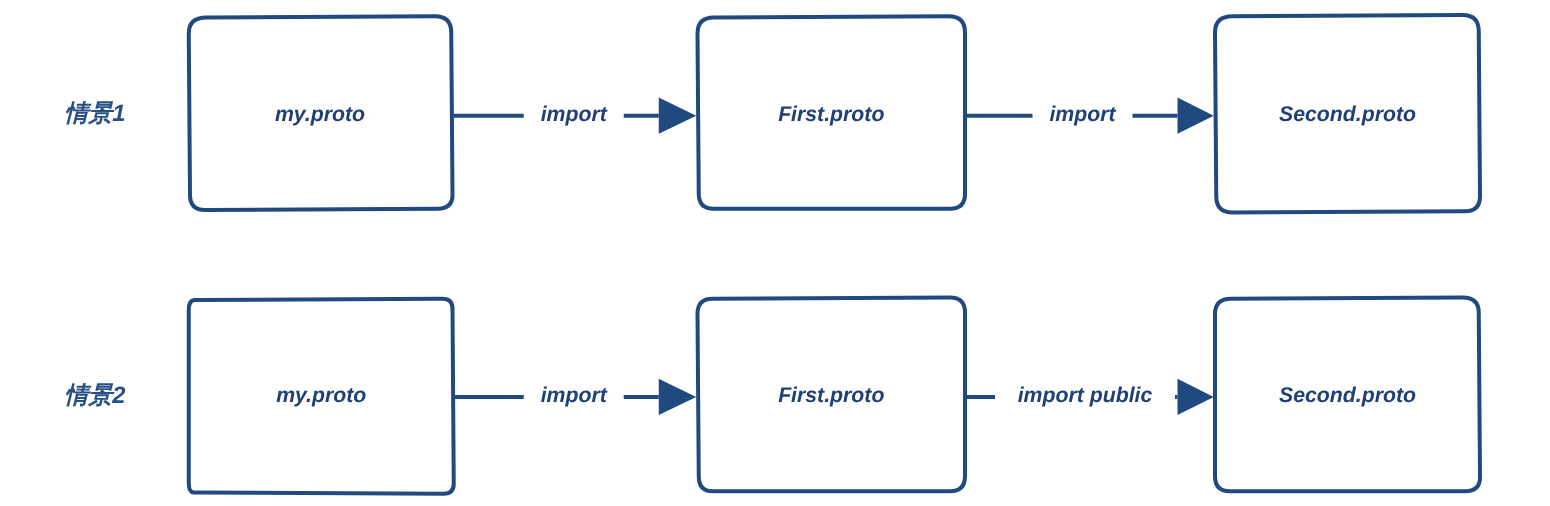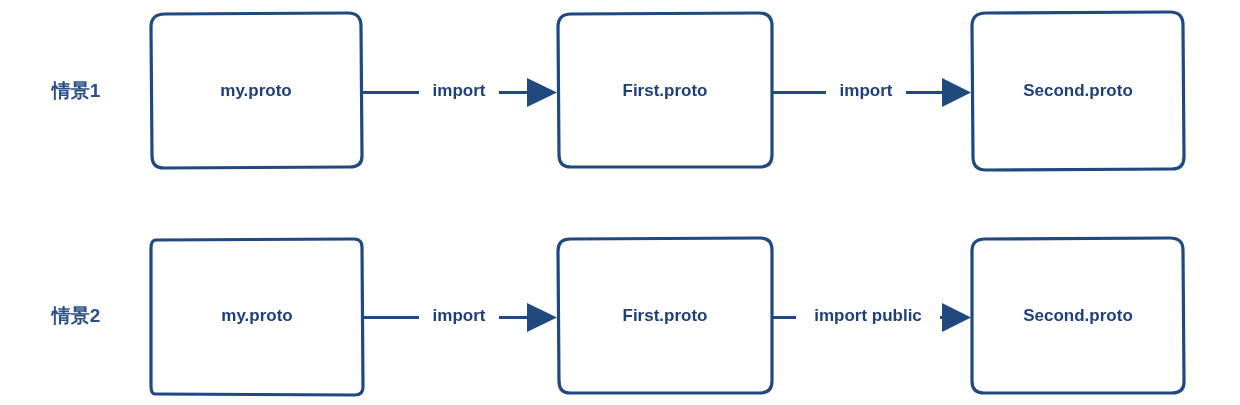--- a/index.html
+++ b/index.html
@@ -9,20 +9,21 @@
   }
   body {
     font-family: "Liberation Sans", "DejaVu Sans", sans-serif;
   }
   #diagram-root {
     position: relative;
     width: 1240px;
     height: 405px;
     background: #ffffff;
     overflow: hidden;
+    font-style: italic;
   }
   #diagram-svg {
     position: absolute;
     top: 0;
     left: 0;
     width: 1240px;
     height: 405px;
     display: block;
   }
   .scenario-label {

